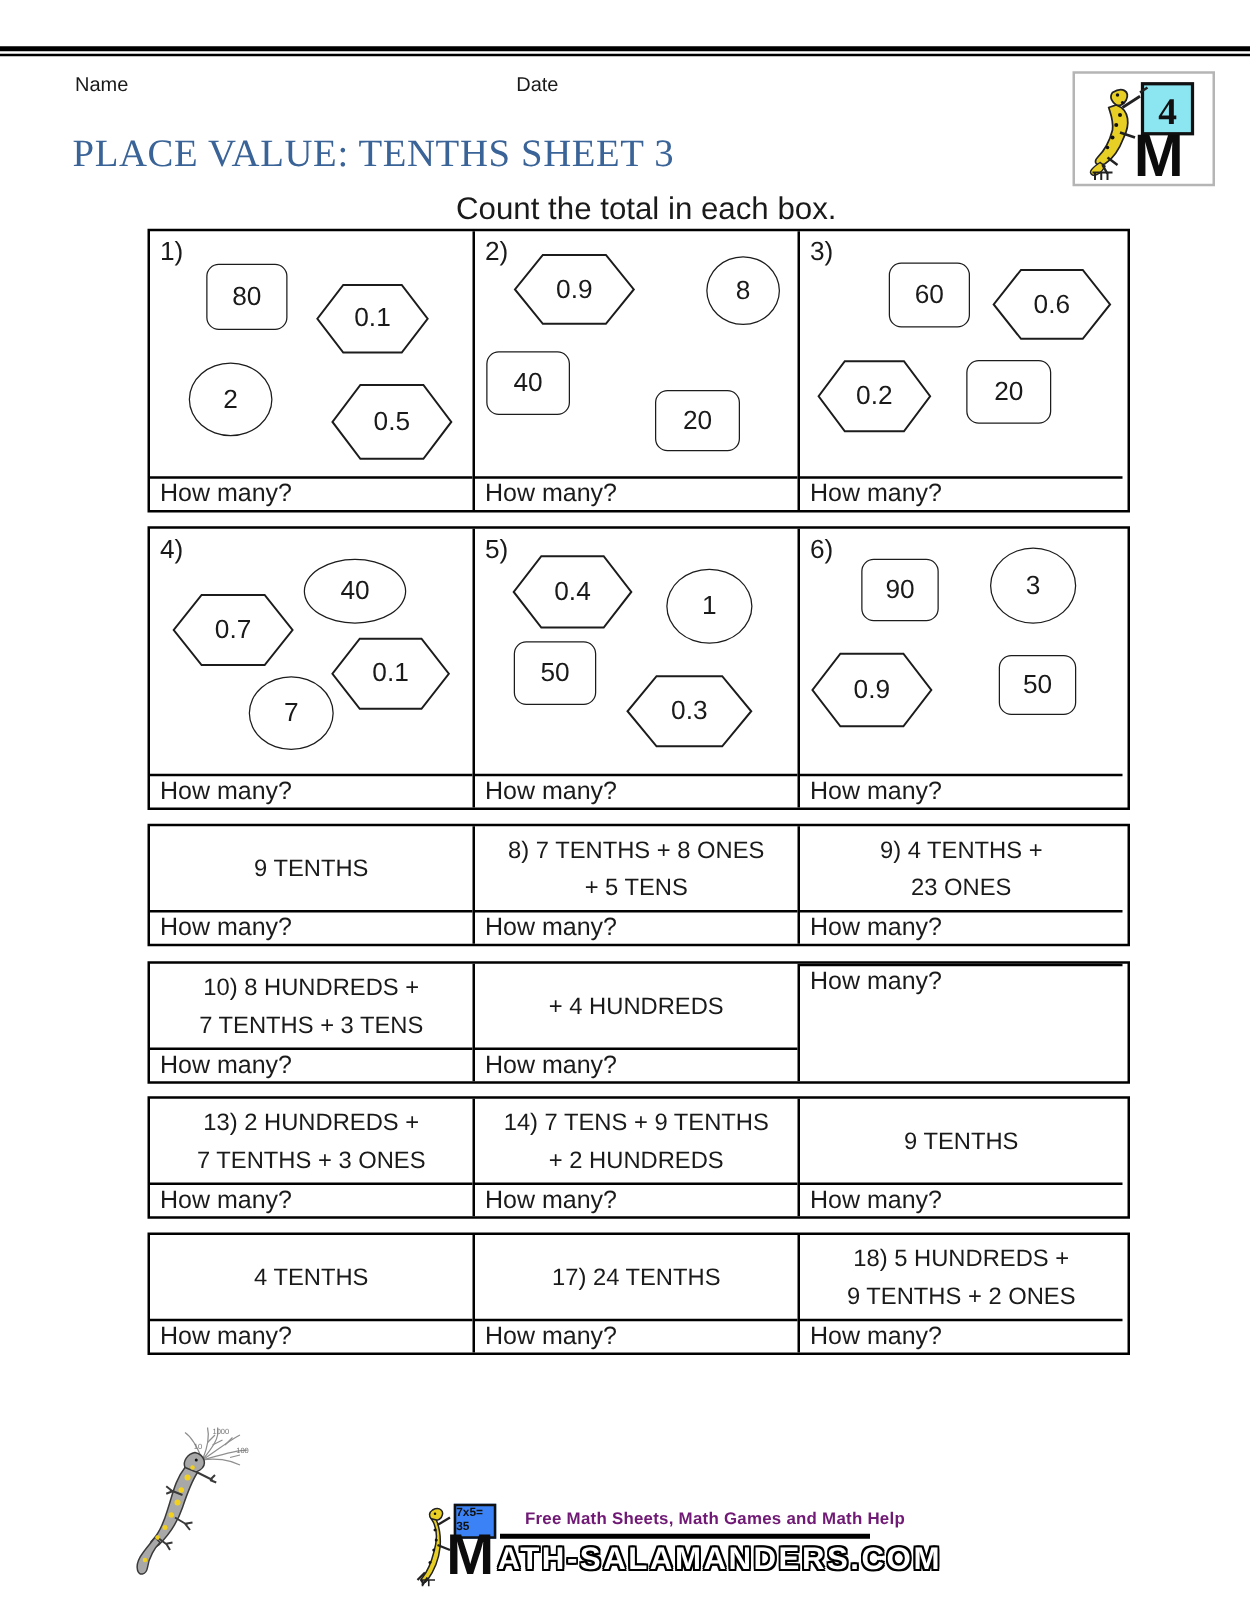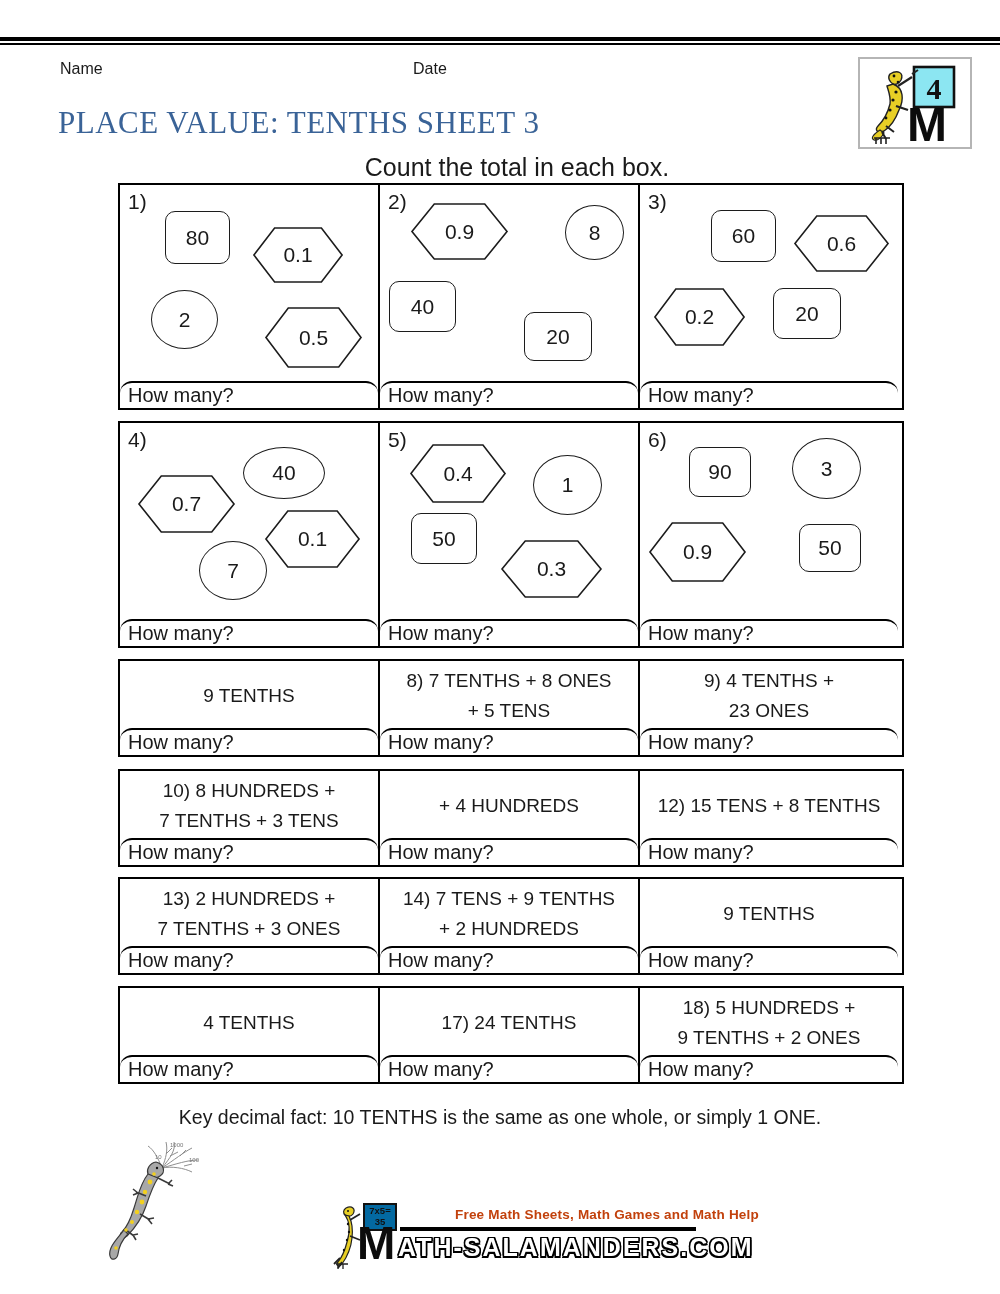--- a/index.html
+++ b/index.html
@@ -22,47 +22,47 @@
          border:2px solid #b5b5b5;}
   .badge svg{position:absolute;inset:0;width:100%;height:100%;}
 
   
   .wtable{position:absolute;left:118px;width:782px;border:2px solid #000;display:flex;background:#fff;}
   .cell{width:258px;border-right:2px solid #000;display:flex;flex-direction:column;}
   .cell:last-child{border-right:none;width:258px;}
   .canvas{position:relative;height:196px;}
   .boxnum{position:absolute;left:8px;top:5px;font-size:21px;}
   .howmany{height:25px;border-top:2px solid #000;font-size:20px;display:flex;align-items:center;
-           padding-left:8px;border-radius:12px;}
+           padding-left:8px;}
   .shape{position:absolute;display:flex;align-items:center;justify-content:center;font-size:21px;}
   .rrect{border:1.6px solid #1c1c1c;border-radius:10px;background:#fff;}
   .oval{border:1.6px solid #1c1c1c;border-radius:50%;background:#fff;}
   .hex svg{position:absolute;inset:0;width:100%;height:100%;overflow:visible;}
   .hex polygon{fill:#fff;stroke:#1c1c1c;stroke-width:1.6px;}
   .shape span{position:relative;}
 
   .pcell{justify-content:flex-start;}
   .parea{height:65px;display:flex;flex-direction:column;justify-content:center;text-align:center;
          font-size:19px;line-height:30px;padding-top:2px;}
 
   .keyfact{position:absolute;left:0;top:1106px;width:1000px;text-align:center;font-size:19.5px;}
 
   
   .sal-art{position:absolute;left:100px;top:1138px;width:104px;height:132px;}
   .sal-art svg{width:100%;height:100%;}
 
   
   .f-sal{position:absolute;left:330px;top:1202px;width:38px;height:68px;}
-  .f-sign{position:absolute;left:363px;top:1203px;width:30px;height:24px;background:#0369a1;
-          border:2px solid #111;font-size:9.5px;font-weight:bold;line-height:11px;text-align:center;
+  .f-sign{position:absolute;left:363px;top:1203px;width:30px;height:24px;background:#3b82f6;
+          border:2px solid #111;font-size:9.5px;font-weight:bold;line-height:11px;text-align:left;
           color:#111;}
   .f-m{position:absolute;left:357px;top:1221px;font-size:46px;font-weight:bold;line-height:44px;
        color:#0c0c0c;letter-spacing:-2px;}
-  .f-free{position:absolute;left:420px;top:1207px;font-size:13.5px;font-weight:bold;color:#c2410c;
-          letter-spacing:0.2px;margin-left:35px;}
+  .f-free{position:absolute;left:420px;top:1207px;font-size:13.5px;font-weight:bold;color:#701a75;
+          letter-spacing:0.2px;}
   .f-rule{position:absolute;left:400px;top:1227px;width:296px;height:3.5px;background:#000;}
   .f-site{position:absolute;left:398px;top:1233px;font-size:25px;font-weight:bold;color:#fff;
           letter-spacing:2px;white-space:nowrap;
           text-shadow:-1.5px -1.5px 0 #000,1.5px -1.5px 0 #000,-1.5px 1.5px 0 #000,
                       1.5px 1.5px 0 #000,-1.5px 0 0 #000,1.5px 0 0 #000,0 -1.5px 0 #000,0 1.5px 0 #000;}
 </style>
 </head>
 <body>
 
 <div class="page">
@@ -276,24 +276,20 @@
         </div>
       <div class="howmany">How many?</div>
     </div>
     <div class="cell pcell">
       <div class="parea">
           <div>+ 4 HUNDREDS</div>
         </div>
       <div class="howmany">How many?</div>
     </div>
     <div class="cell pcell">
-      <div class="parea">
-          <div>12) 15 TENS + 8 TENTHS</div>
-          <div></div>
-        </div>
       <div class="howmany">How many?</div>
     </div>
   </div>
 
   <div class="wtable" style="top:877px;">
     <div class="cell pcell">
       <div class="parea">
           <div>13)  2 HUNDREDS +</div>
           <div>7 TENTHS + 3 ONES</div>
         </div>
@@ -330,21 +326,20 @@
     </div>
     <div class="cell pcell">
       <div class="parea">
           <div>18) 5 HUNDREDS +</div>
           <div>9 TENTHS + 2 ONES</div>
         </div>
       <div class="howmany">How many?</div>
     </div>
   </div>
 
-  <div class="keyfact">Key decimal fact: 10 TENTHS is the same as one whole, or simply 1 ONE.</div>
 
   <div class="sal-art">
     <svg viewBox="0 0 104 132">
       <g stroke="#8f8f8f" stroke-width="1" fill="none">
         <path d="M62,30 C66,20 68,12 66,4"></path>
           <path d="M62,30 C70,20 76,12 74,4"></path>
         <path d="M62,30 C74,22 84,14 92,10"></path>
           <path d="M62,30 C76,26 88,22 98,22"></path>
         <path d="M62,30 C72,28 84,30 92,34"></path>
           <path d="M62,30 C58,20 54,12 48,8"></path>

